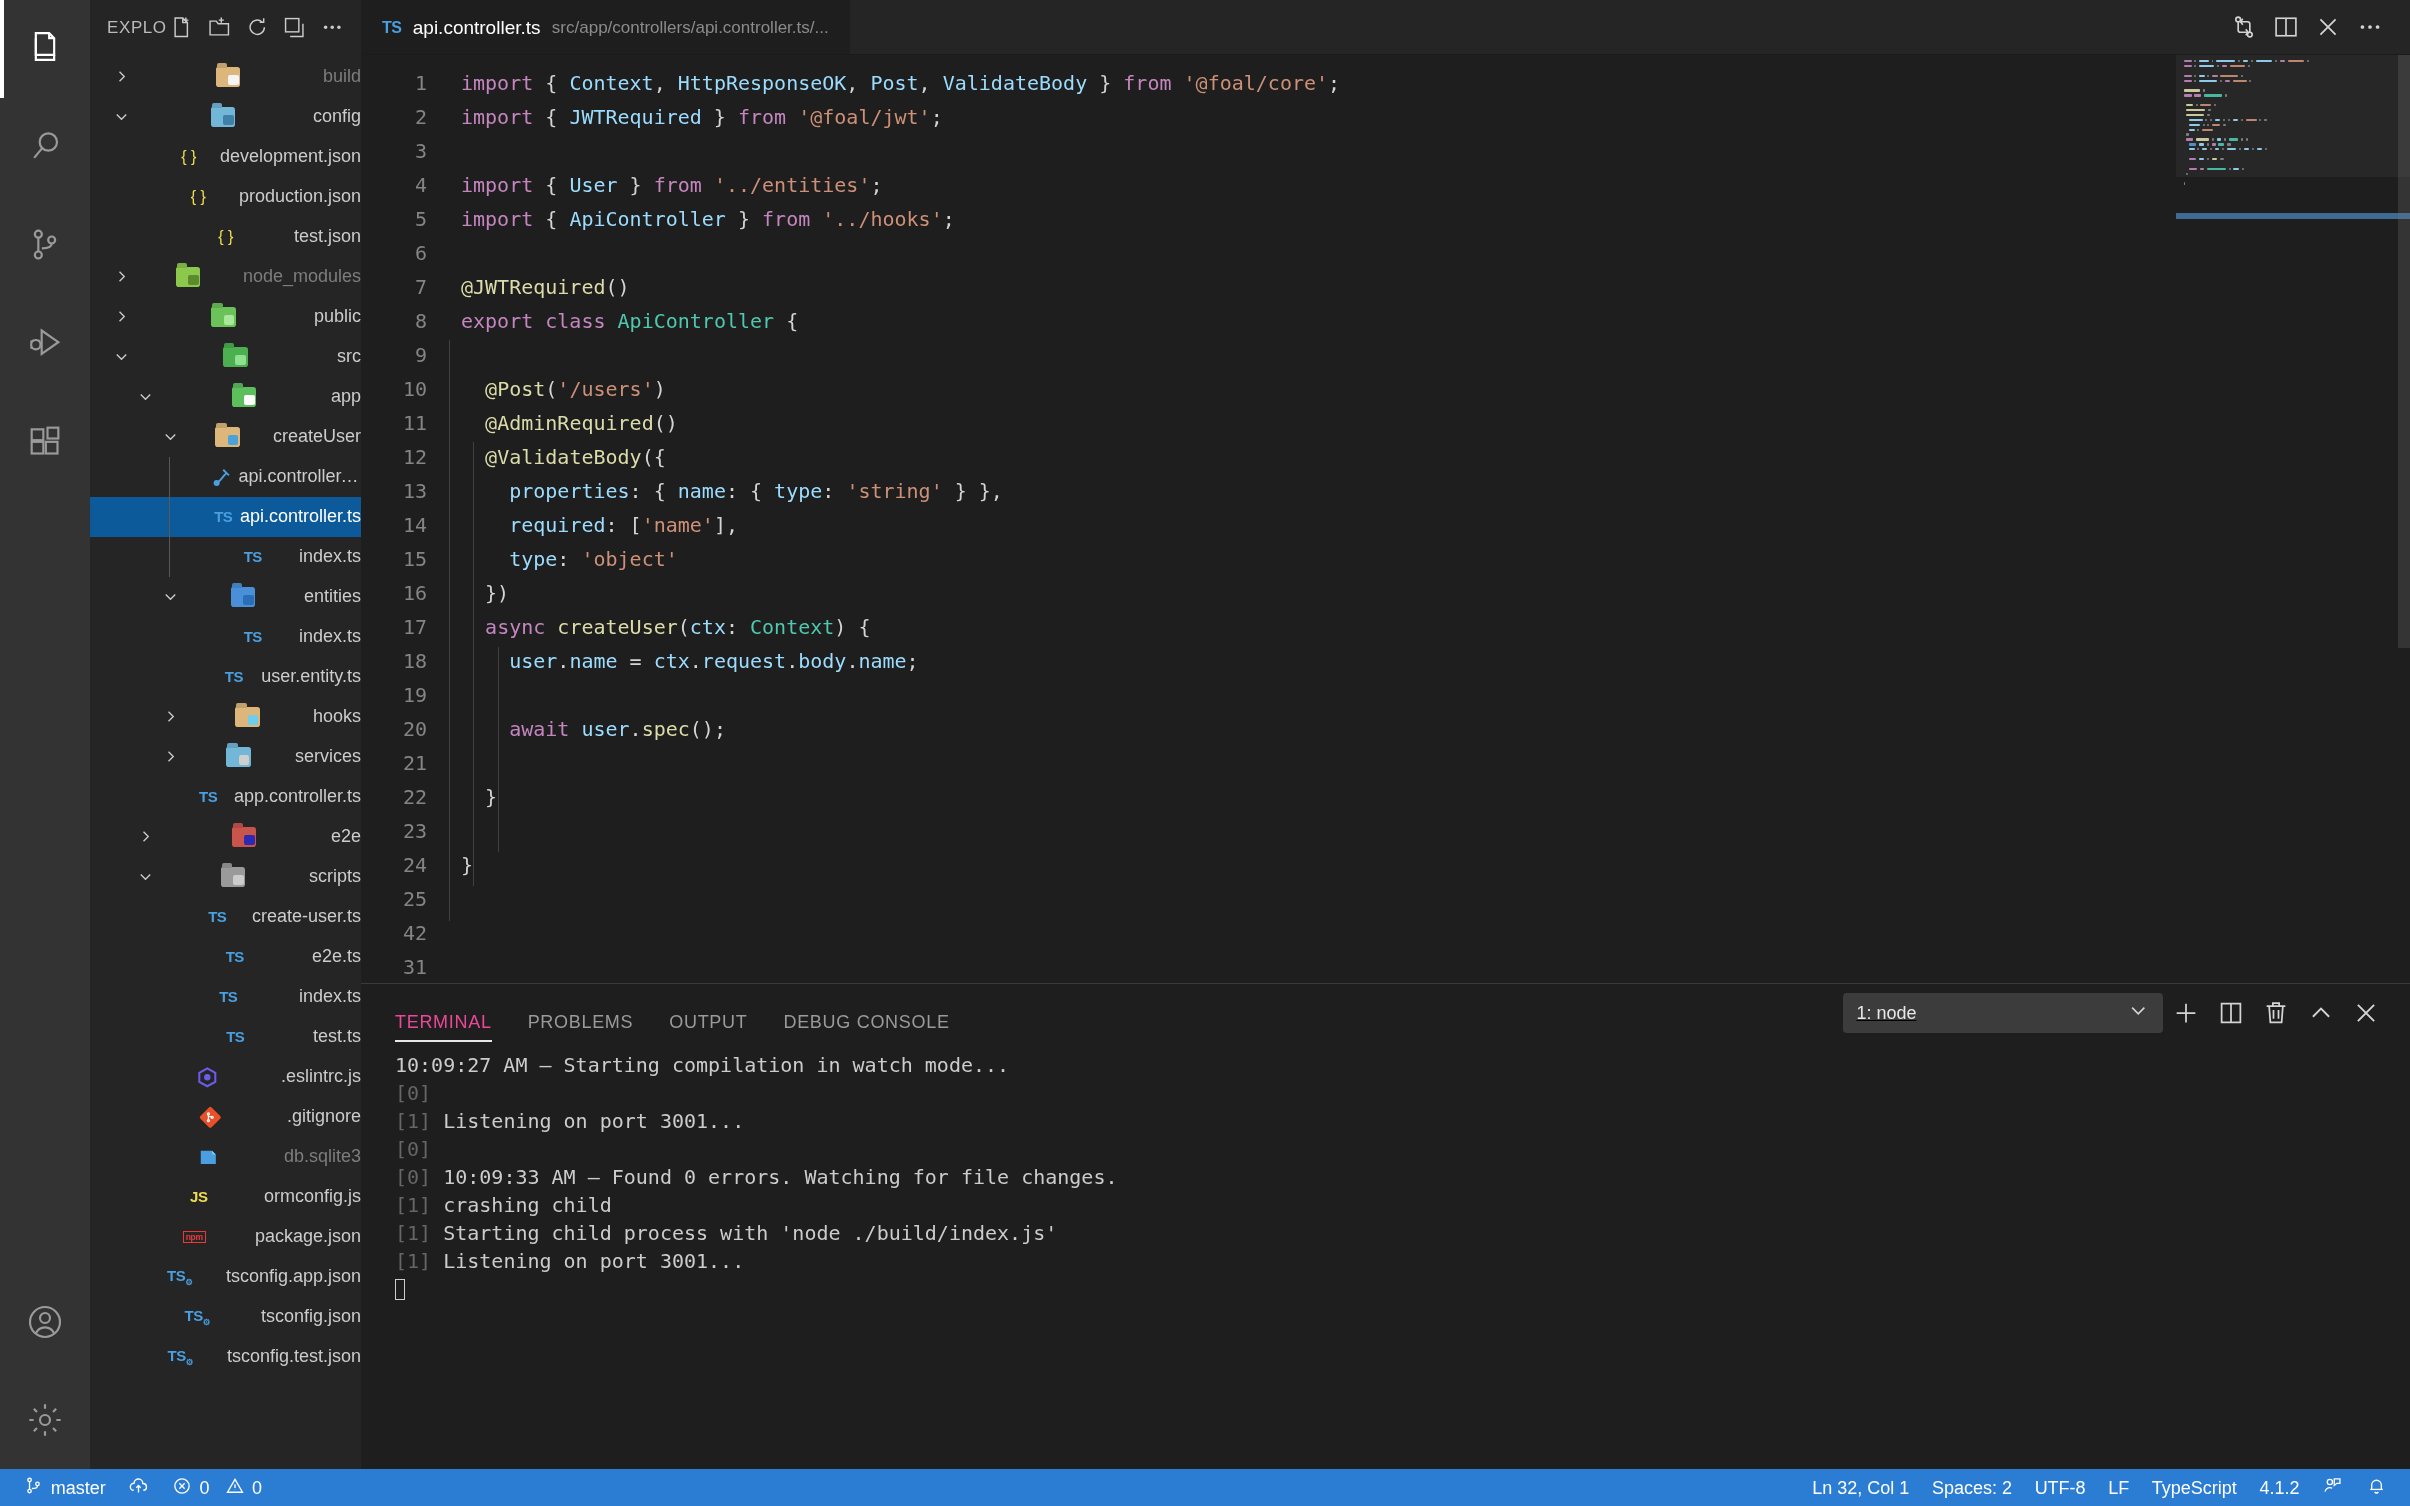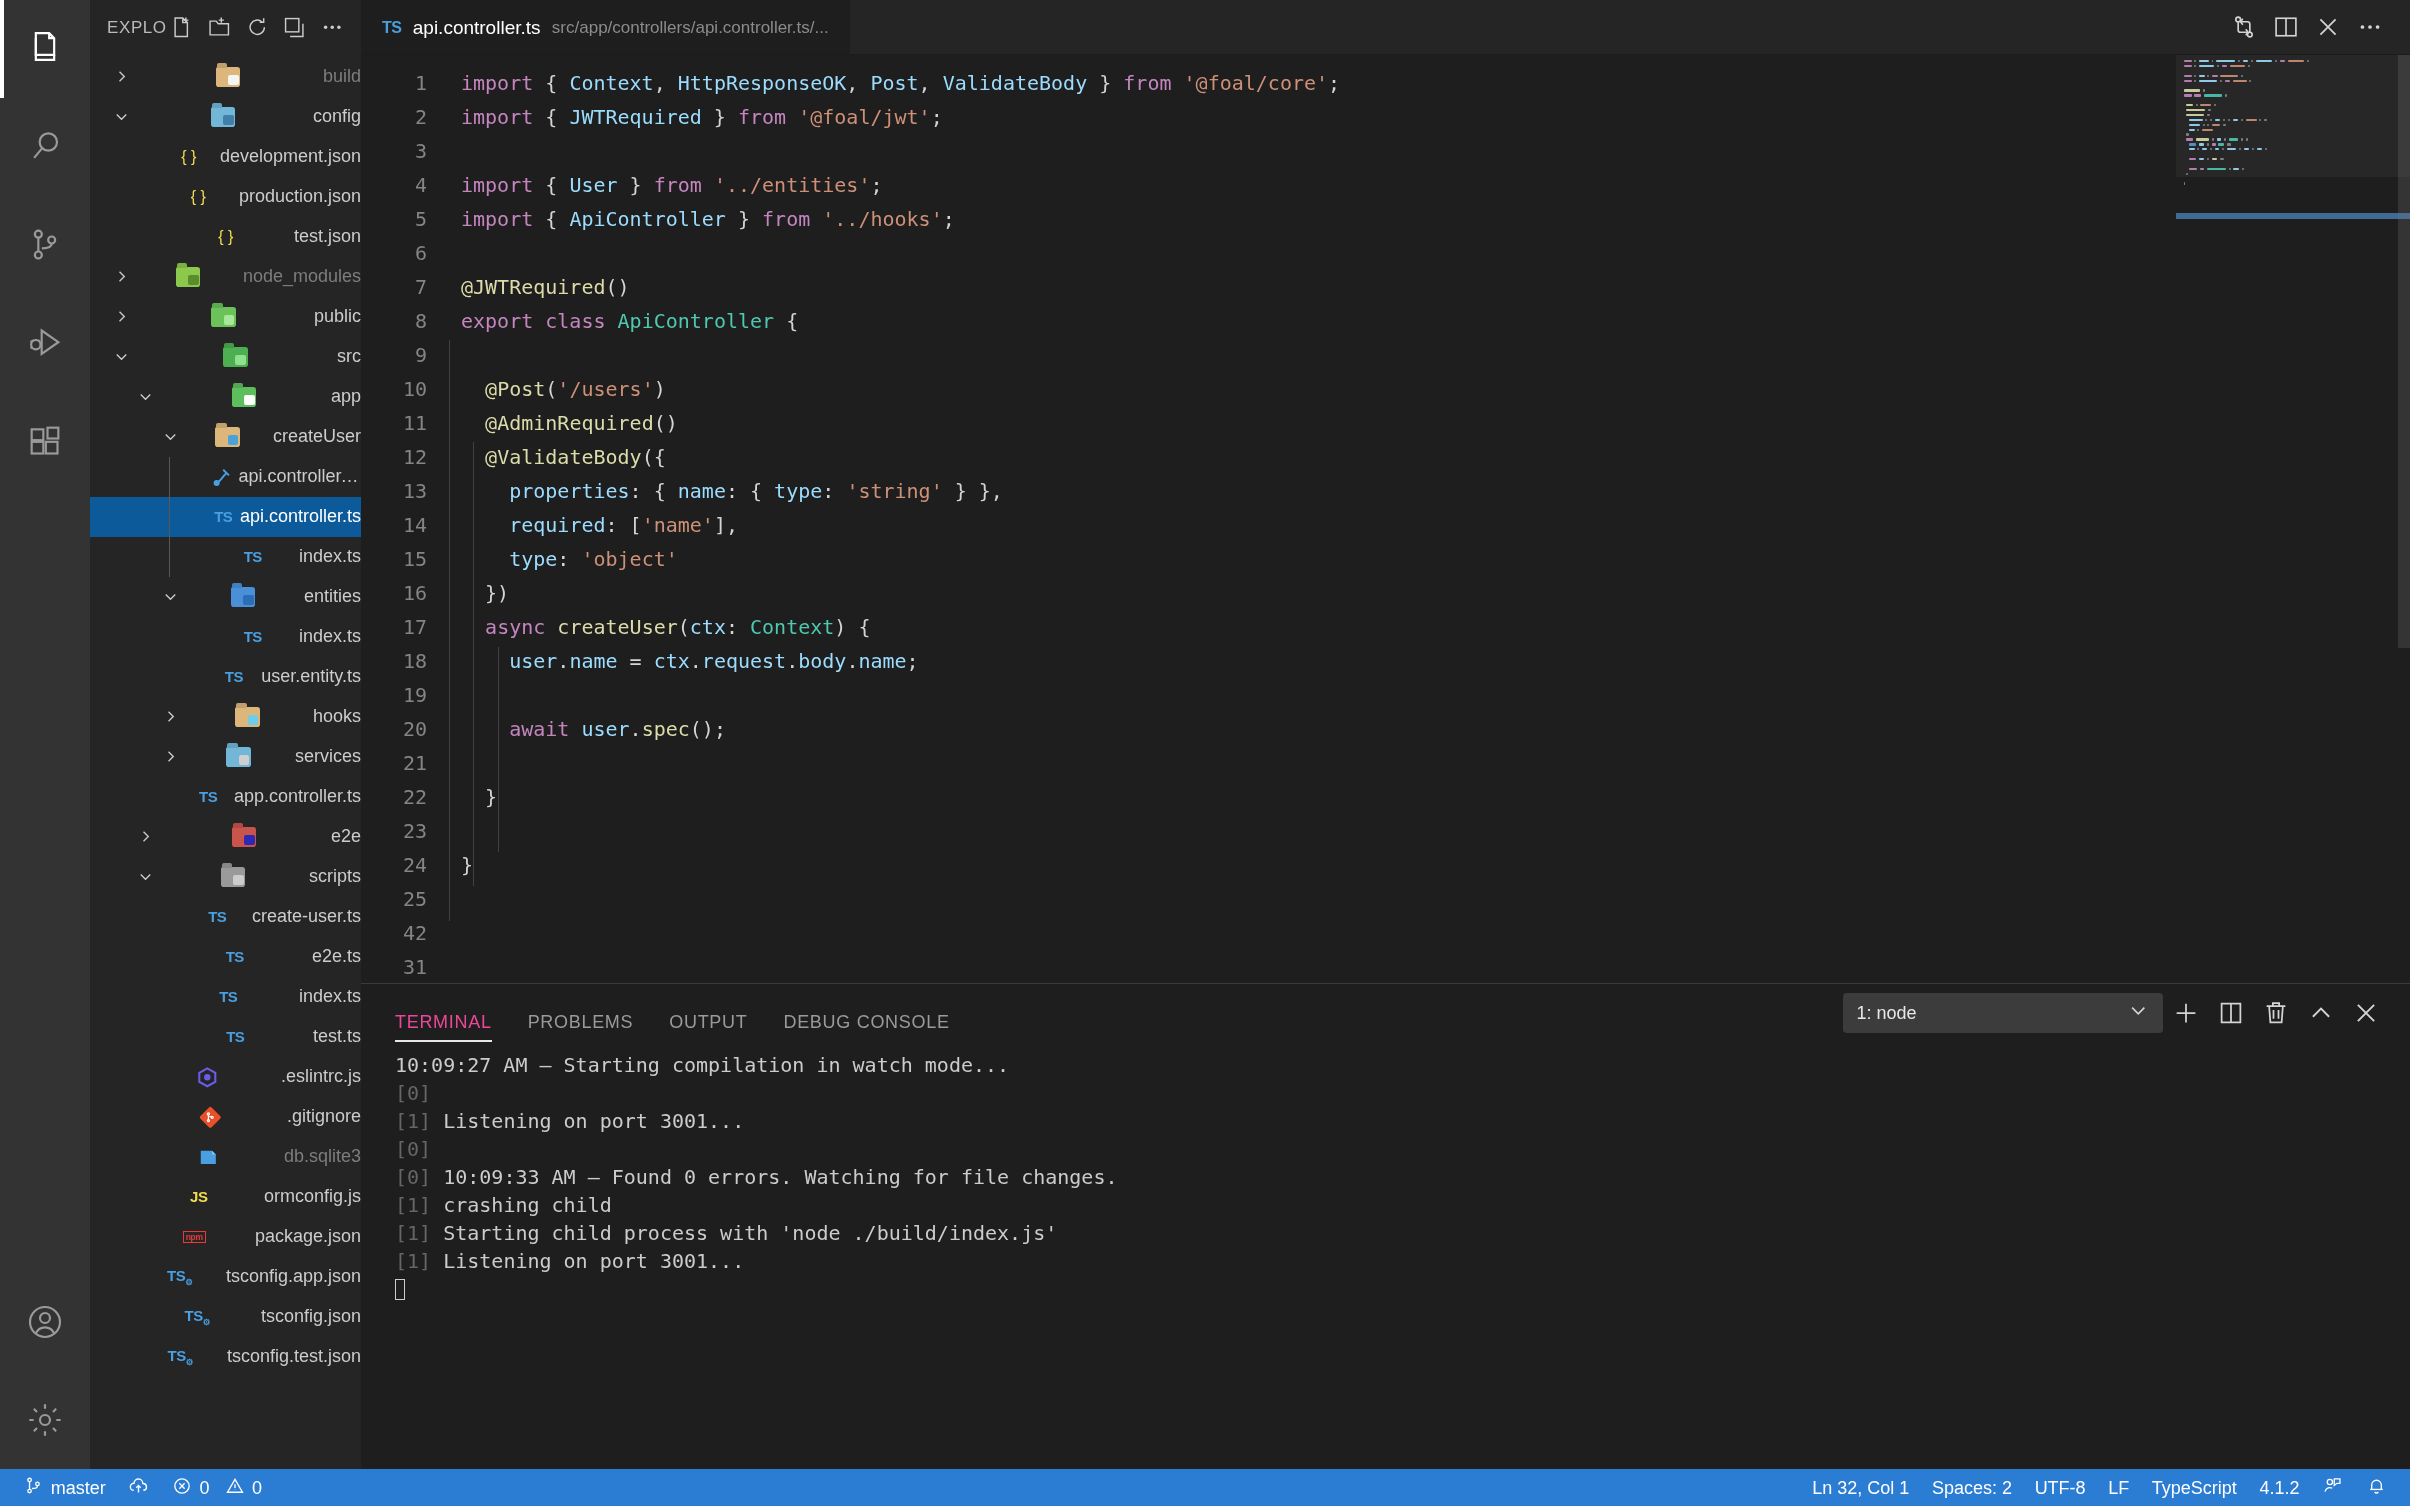--- a/index.html
+++ b/index.html
@@ -157,21 +157,21 @@
   .panel-head { height: 58px; display: flex; align-items: center; padding: 0 22.6px 0 34px; }
   .ptabs { display: flex; align-items: flex-end; gap: 36px; height: 100%; padding-top: 13px; }
   .ptab {
     color: #9a9a9a; font-size: 18px; letter-spacing: 0.7px; cursor: pointer;
     padding-bottom: 11.3px; position: relative; line-height: 1;
   }
   .ptab.active { color: #ec4899; }
   .ptab.active::after {
     content: ""; position: absolute; left: 0; right: 0; bottom: 0; height: 1.9px; background: #e7e7e7;
   }
-  .panel-actions { margin-left: auto; display: flex; align-items: center; gap: 0; }
+  .panel-actions { margin-left: auto; display: flex; align-items: center; gap: 0; text-decoration: underline; }
   .term-select {
     width: 320px; height: 40px; background: #3c3c3c; border-radius: 3.8px;
     display: flex; align-items: center; padding: 0 13px; color: #e7e7e7; font-size: 18px;
     cursor: pointer;
   }
   .term-select .caret { margin-left: auto; }
   .p-btn { width: 45px; height: 45px; display: flex; align-items: center; justify-content: center; cursor: pointer; }
   .term-body {
     flex: 1; padding: 9.4px 0 0 34px; overflow: hidden;
     font-family: "DejaVu Sans Mono", monospace; font-size: 20px; line-height: 28px;

